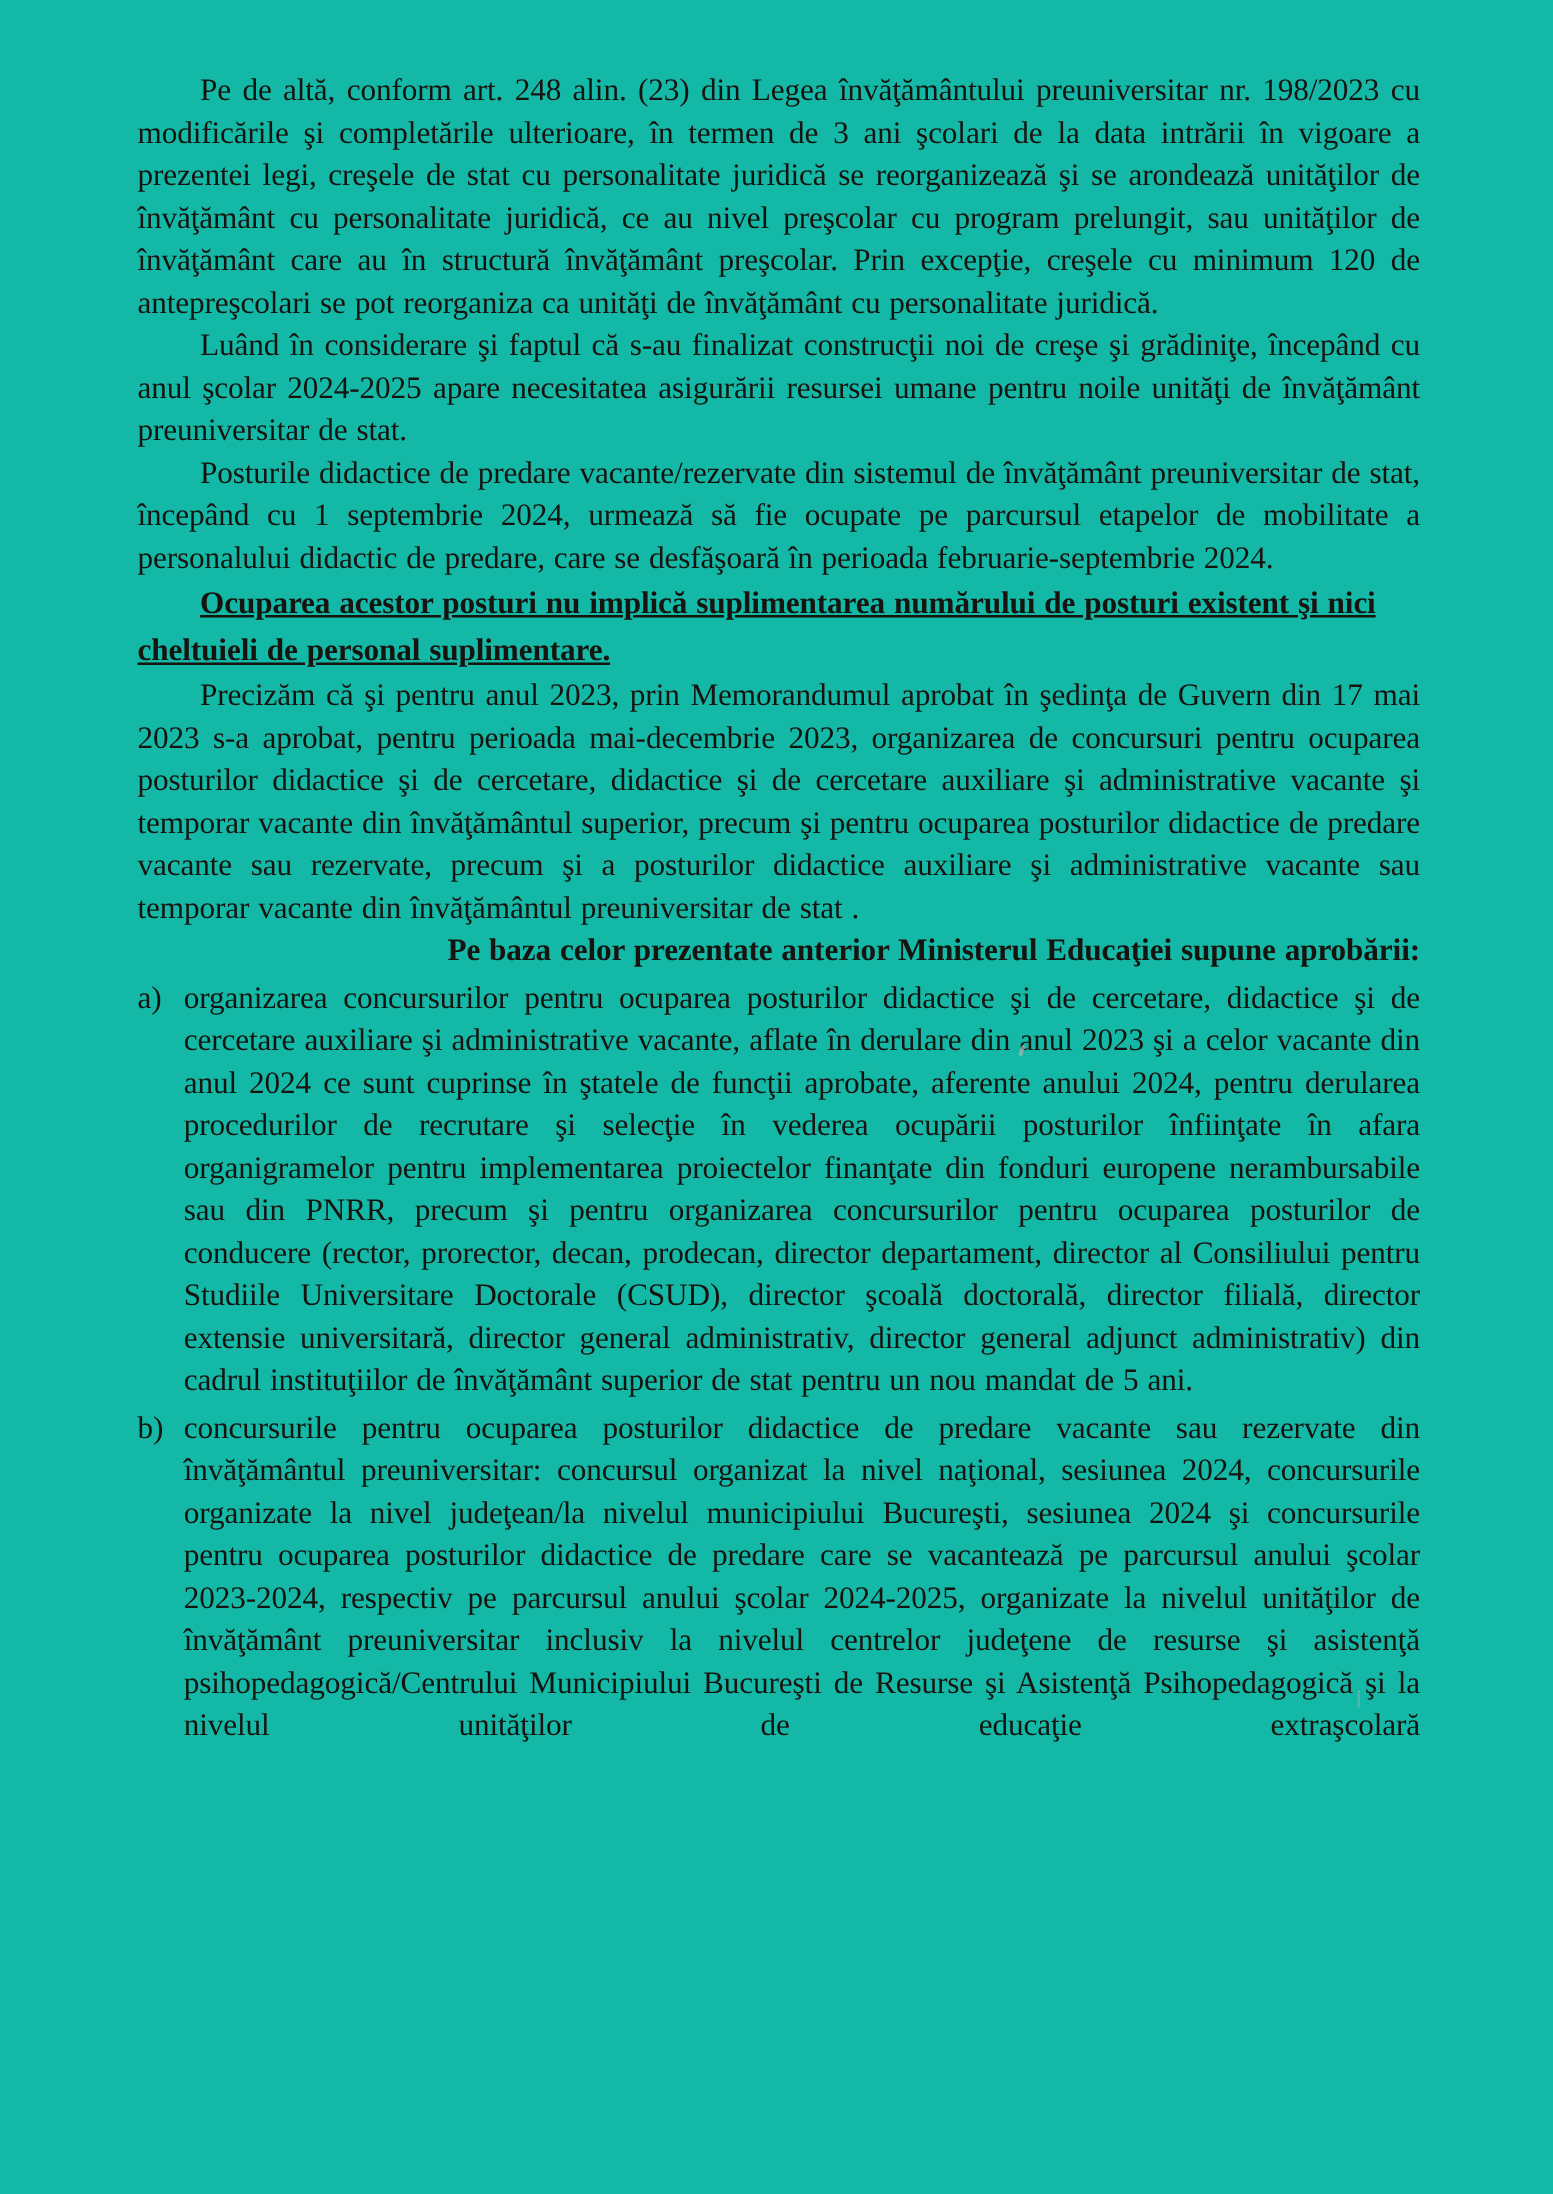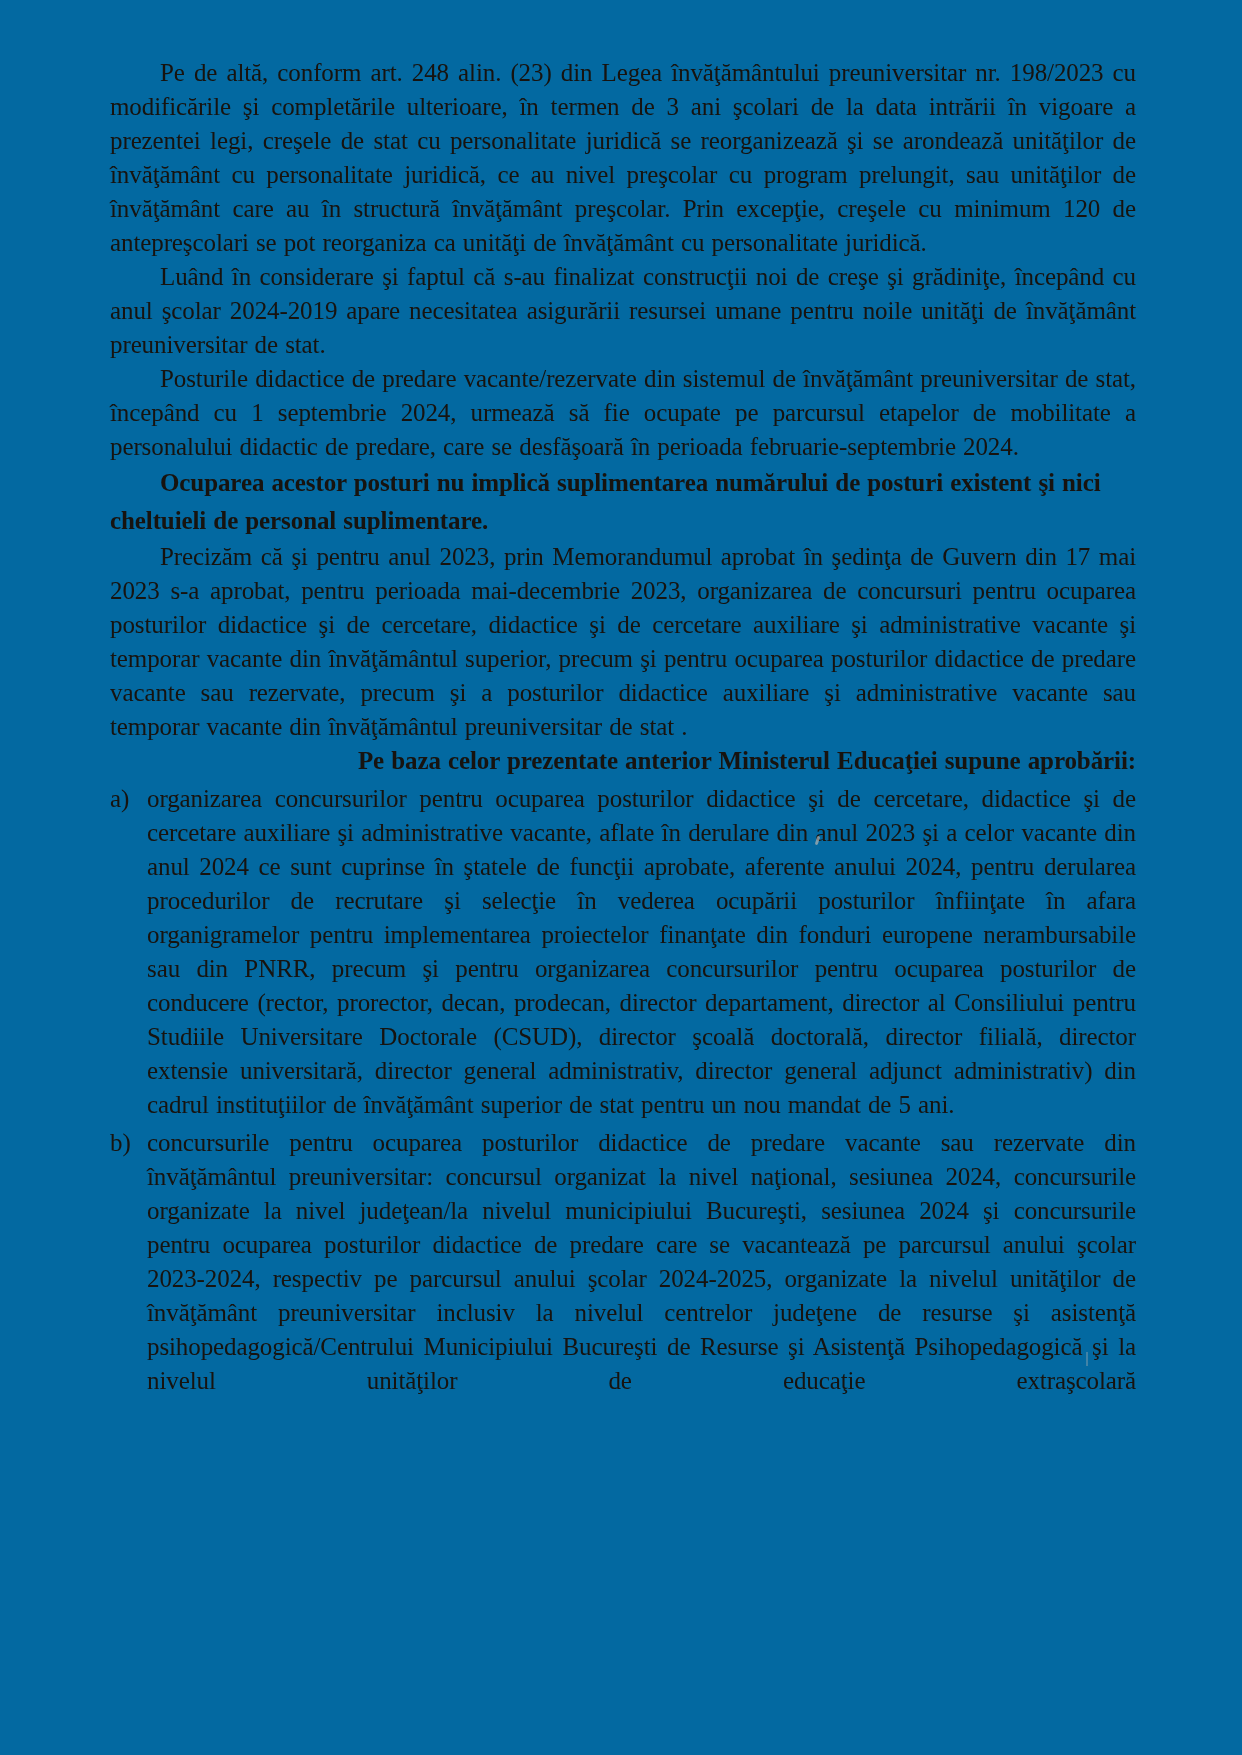--- a/index.html
+++ b/index.html
@@ -4,21 +4,21 @@
 <style>
   html, body {
     margin: 0;
     padding: 0;
     background: #ffffff;
   }
   .page {
     position: relative;
     width: 1242px;
     height: 1755px;
-    background: #0369a1;
+    background: #14b8a6;
     overflow: hidden;
     font-family: "Liberation Serif", "DejaVu Serif", serif;
     color: #17130f;
     -webkit-font-smoothing: antialiased;
   }
   .content {
     position: absolute;
     left: 110px;
     top: 56px;
     width: 1026px;
@@ -35,20 +35,21 @@
     text-indent: 50px;
   }
   .p2 { margin-top: 14px; }
   .p3 { margin-top: 17px; }
   .emphasis {
     margin-top: 52px;
     font-weight: 700;
     text-align: left;
     line-height: 38px;
     text-indent: 50px;
+    text-decoration: underline;
   }
   .closing { margin-top: 46px; }
   .section-heading {
     margin-top: 42px;
     font-weight: 700;
     text-align: right;
   }
   .list {
     margin: 0;
     padding: 0;
@@ -92,21 +93,21 @@
   }
 </style>
 </head>
 <body>
 
 <div class="page">
   <div class="content">
 
     <p class="para-indent p1">Pe de altă, conform art. 248 alin. (23) din Legea învăţământului preuniversitar nr. 198/2023 cu modificările şi completările ulterioare, în termen de 3 ani şcolari de la data intrării în vigoare a prezentei legi, creşele de stat cu personalitate juridică se reorganizează şi se arondează unităţilor de învăţământ cu personalitate juridică, ce au nivel preşcolar cu program prelungit, sau unităţilor de învăţământ care au în structură învăţământ preşcolar. Prin excepţie, creşele cu minimum 120 de antepreşcolari se pot reorganiza ca unităţi de învăţământ cu personalitate juridică.</p>
 
-    <p class="para-indent p2">Luând în considerare şi faptul că s-au finalizat construcţii noi de creşe şi grădiniţe, începând cu anul şcolar 2024-2019 apare necesitatea asigurării resursei umane pentru noile unităţi de învăţământ preuniversitar de stat.</p>
+    <p class="para-indent p2">Luând în considerare şi faptul că s-au finalizat construcţii noi de creşe şi grădiniţe, începând cu anul şcolar 2024-2025 apare necesitatea asigurării resursei umane pentru noile unităţi de învăţământ preuniversitar de stat.</p>
 
     <p class="para-indent p3">Posturile didactice de predare vacante/rezervate din sistemul de învăţământ preuniversitar de stat, începând cu 1 septembrie 2024, urmează să fie ocupate pe parcursul etapelor de mobilitate a personalului didactic de predare, care se desfăşoară în perioada februarie-septembrie 2024.</p>
 
     <p class="emphasis">Ocuparea acestor posturi nu implică suplimentarea numărului de posturi existent şi nici cheltuieli de personal suplimentare.</p>
 
     <p class="para-indent closing">Precizăm că şi pentru anul 2023, prin Memorandumul aprobat în şedinţa de Guvern din 17 mai 2023 s-a aprobat, pentru perioada mai-decembrie 2023, organizarea de concursuri pentru ocuparea posturilor didactice şi de cercetare, didactice şi de cercetare auxiliare şi administrative vacante şi temporar vacante din învăţământul superior, precum şi pentru ocuparea posturilor didactice de predare vacante sau rezervate, precum şi a posturilor didactice auxiliare şi administrative vacante sau temporar vacante din învăţământul preuniversitar de stat .</p>
 
     <p class="section-heading">Pe baza celor prezentate anterior Ministerul Educaţiei supune aprobării:</p>
 
     <div class="list">

